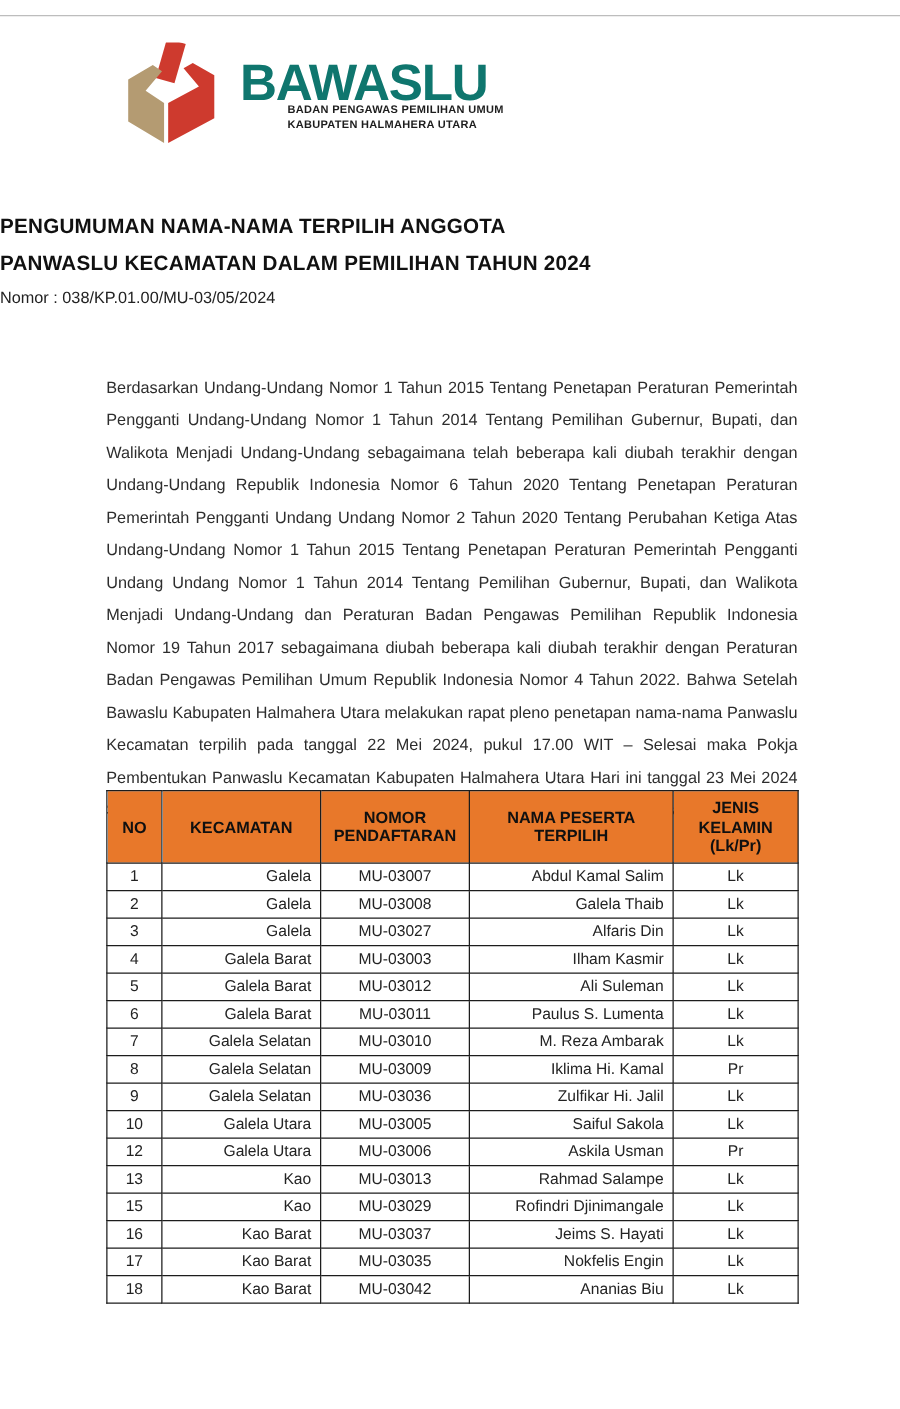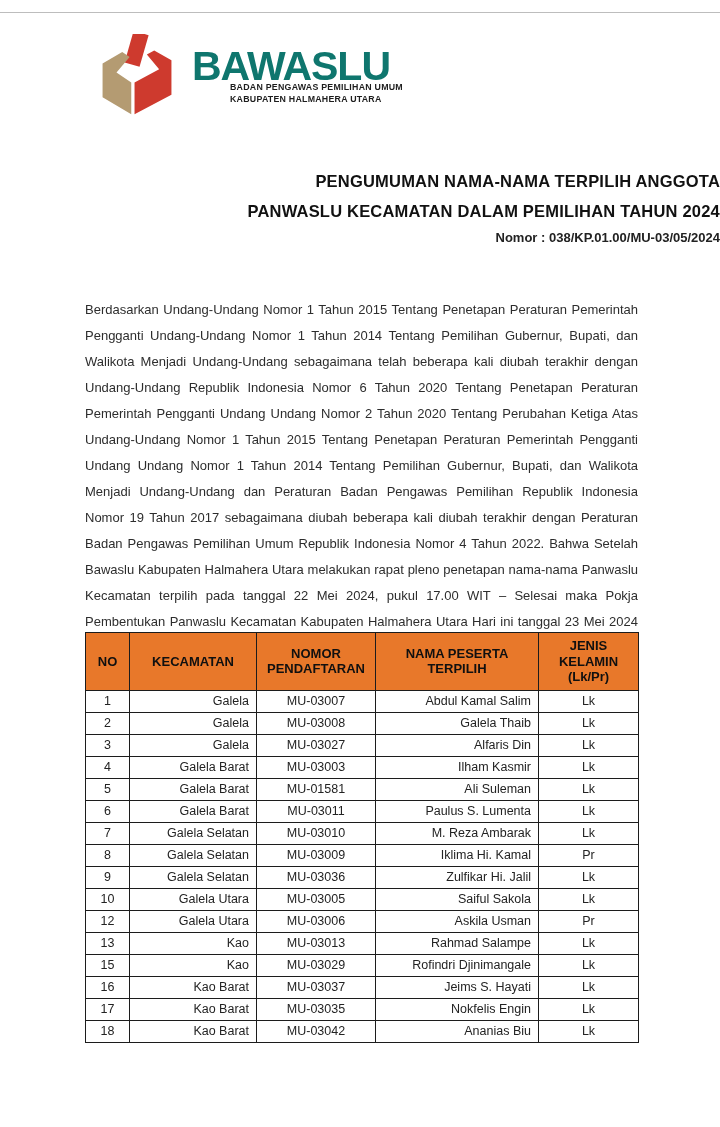--- a/index.html
+++ b/index.html
@@ -22,27 +22,27 @@
   .logo-icon{width:98px;height:82px;flex:0 0 auto;}
   .logo-textblock{margin-left:6px;padding-top:16px;}
   .logo-brand{
     font-size:41px;font-weight:700;letter-spacing:-1px;color:#0f766e;line-height:32px;
   }
   .logo-tagline{
     font-size:8.8px;font-weight:700;color:#1d1d1d;letter-spacing:0.25px;line-height:11.5px;padding-left:38px;
   }
   
   .title-block{
-    position:absolute;left:0;top:166px;width:720px;text-align:right;
+    position:absolute;left:0;top:166px;width:720px;text-align:left;
   }
   .title-line{
     font-size:16.5px;font-weight:700;color:#111;line-height:30px;letter-spacing:0.2px;
   }
   .doc-number{
-    font-size:13px;font-weight:700;color:#222;line-height:22px;margin-top:1px;
+    font-size:13px;font-weight:400;color:#222;line-height:22px;margin-top:1px;
   }
   
   .body-paragraph{
     position:absolute;left:85px;top:297px;width:553px;
     font-size:13px;line-height:26px;text-align:justify;color:#2d2d2d;
   }
   
   .roster-table{
     position:absolute;left:85px;top:632px;width:553px;
     border-collapse:collapse;table-layout:fixed;
@@ -135,21 +135,21 @@
       <tr>
         <td class="c-center">4</td>
         <td class="c-left">Galela Barat</td>
         <td class="c-center">MU-03003</td>
         <td class="c-left">Ilham Kasmir</td>
         <td class="c-center">Lk</td>
       </tr>
       <tr>
         <td class="c-center">5</td>
         <td class="c-left">Galela Barat</td>
-        <td class="c-center">MU-01581</td>
+        <td class="c-center">MU-03012</td>
         <td class="c-left">Ali Suleman</td>
         <td class="c-center">Lk</td>
       </tr>
       <tr>
         <td class="c-center">6</td>
         <td class="c-left">Galela Barat</td>
         <td class="c-center">MU-03011</td>
         <td class="c-left">Paulus S. Lumenta</td>
         <td class="c-center">Lk</td>
       </tr>

